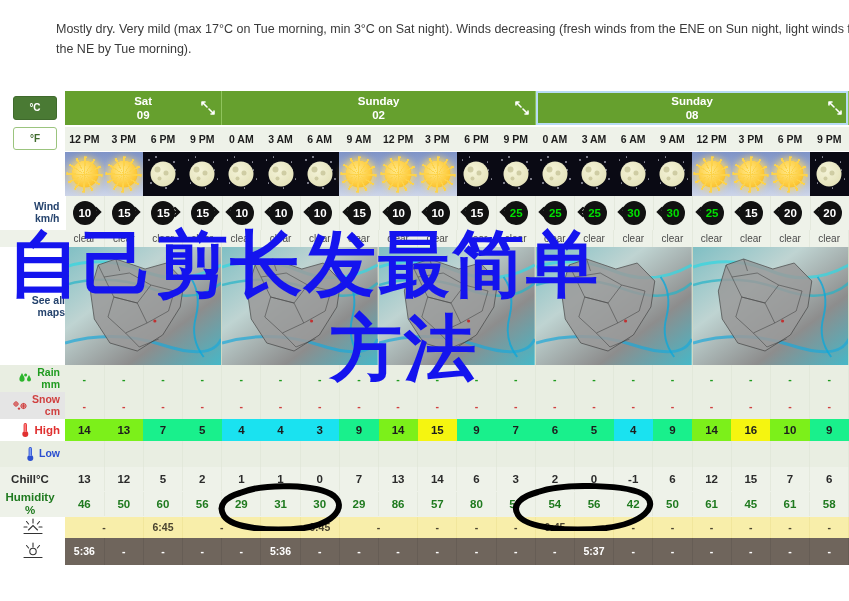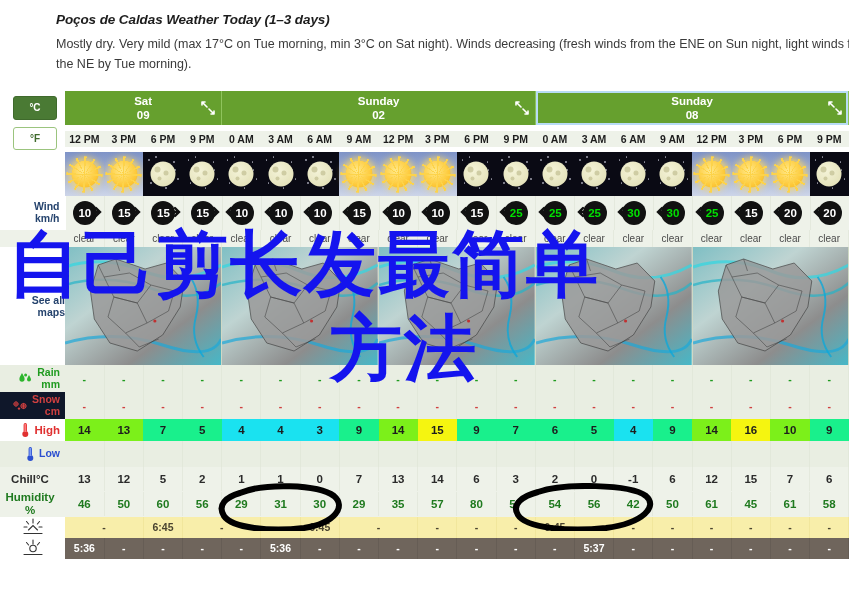--- a/index.html
+++ b/index.html
@@ -100,21 +100,21 @@
     width: 14px; height: 14px;
   }
 
   
   .hourhdr {
     background: #eef2e9;
     color: #1d1d1d;
     text-align: center;
     font-size: 10.5px;
     font-weight: bold;
-    height: 16px;
+    height: 24px;
     border-right: 1px solid #eef2e9;
   }
   .hourhdr.daysep { border-left: 1px solid #8fc45c; }
 
   
   .sky { height: 44px; position: relative; padding: 0 !important; }
   .sky.day { background: linear-gradient(#7e93c7 0%, #a8b6d8 55%, #cdd5e8 100%); }
   .sky.night { background: #0a0a14; }
   .sun, .moon {
     position: absolute; left: 50%; top: 50%;
@@ -221,21 +221,21 @@
     color:#1f7a1f; background:#eef2e9; border-right:1px solid #e4e9dd;
   }
   .humrow td.daysep { border-left:1px solid #8fc45c; }
 
   .sunriserow td {
     height: 21px; text-align:center; font-size:10.5px; font-weight:bold;
     background:#f8eeaa; color:#4a4430; border-right:1px solid #f1e69c;
   }
   .sunriserow td.daysep { border-left:1px solid #8fc45c; }
   .sunsetrow td {
-    height: 21px; text-align:center; font-size:10.5px; font-weight:bold;
+    height: 27px; text-align:center; font-size:10.5px; font-weight:bold;
     background:#6f655c; color:#ffffff; border-right:1px solid #665d55;margin-left:23px;
   }
   .sunsetrow td.daysep { border-left:1px solid #8fc45c; }
 
   .seemaps {
     font-size:10.5px; font-weight:bold; color:#25436d; line-height:1.15;
   }
 
   .icon-svg { display:block; }
 
@@ -259,21 +259,20 @@
 
   
   .annot { position:absolute; z-index:60; pointer-events:none; }
 </style>
 </head>
 <body>
 
 <div id="page">
 
   <div class="summary">
-    <div class="summary-title">Poços de Caldas Weather Today (1–3 days)</div>
     <div class="summary-text">Mostly dry. Very mild (max 17°C on Tue morning, min 3°C on Sat night). Winds decreasing (fresh winds from the ENE on Sun night, light winds from the NE by Tue morning).</div>
   </div>
 
   <table class="grid">
     <colgroup id="cols">
         <col style="width: 65px;">
         <col style="width: 39.2px;">
         <col style="width: 39.2px;">
         <col style="width: 39.2px;">
         <col style="width: 39.2px;">
@@ -1114,21 +1113,21 @@
                   <td>-</td>
                   <td>-</td>
                   <td>-</td>
                 </tr>
         </tbody>
             </table>
       </td>
     </tr>
 
     <tr class="snow">
-      <td class="lbl" style="background:#0f172a;border:none;">
+      <td class="lbl" style="background:#e5e5e5;border:none;">
         <div class="lbl-inner">
           <span>
             <svg class="icon-svg" width="17" height="14" viewBox="0 0 17 14">
               <g stroke="#d04040" stroke-width="0.9" fill="none">
                 <circle cx="4" cy="5" r="2.1"></circle>
                     <circle cx="11.5" cy="7" r="2.6"></circle>
                 <line x1="4" y1="2.4" x2="4" y2="7.6"></line>
                     <line x1="1.4" y1="5" x2="6.6" y2="5"></line>
                 <line x1="11.5" y1="4" x2="11.5" y2="10"></line>
                     <line x1="8.6" y1="7" x2="14.4" y2="7"></line>
@@ -1414,21 +1413,21 @@
           <tbody>
                 <tr class="humrow" id="hum-row-cells">
                   <td>46</td>
                   <td>50</td>
                   <td>60</td>
                   <td>56</td>
                   <td class="daysep">29</td>
                   <td>31</td>
                   <td>30</td>
                   <td>29</td>
-                  <td>35</td>
+                  <td>86</td>
                   <td>57</td>
                   <td>80</td>
                   <td>57</td>
                   <td class="daysep">54</td>
                   <td>56</td>
                   <td>42</td>
                   <td>50</td>
                   <td>61</td>
                   <td>45</td>
                   <td>61</td>

